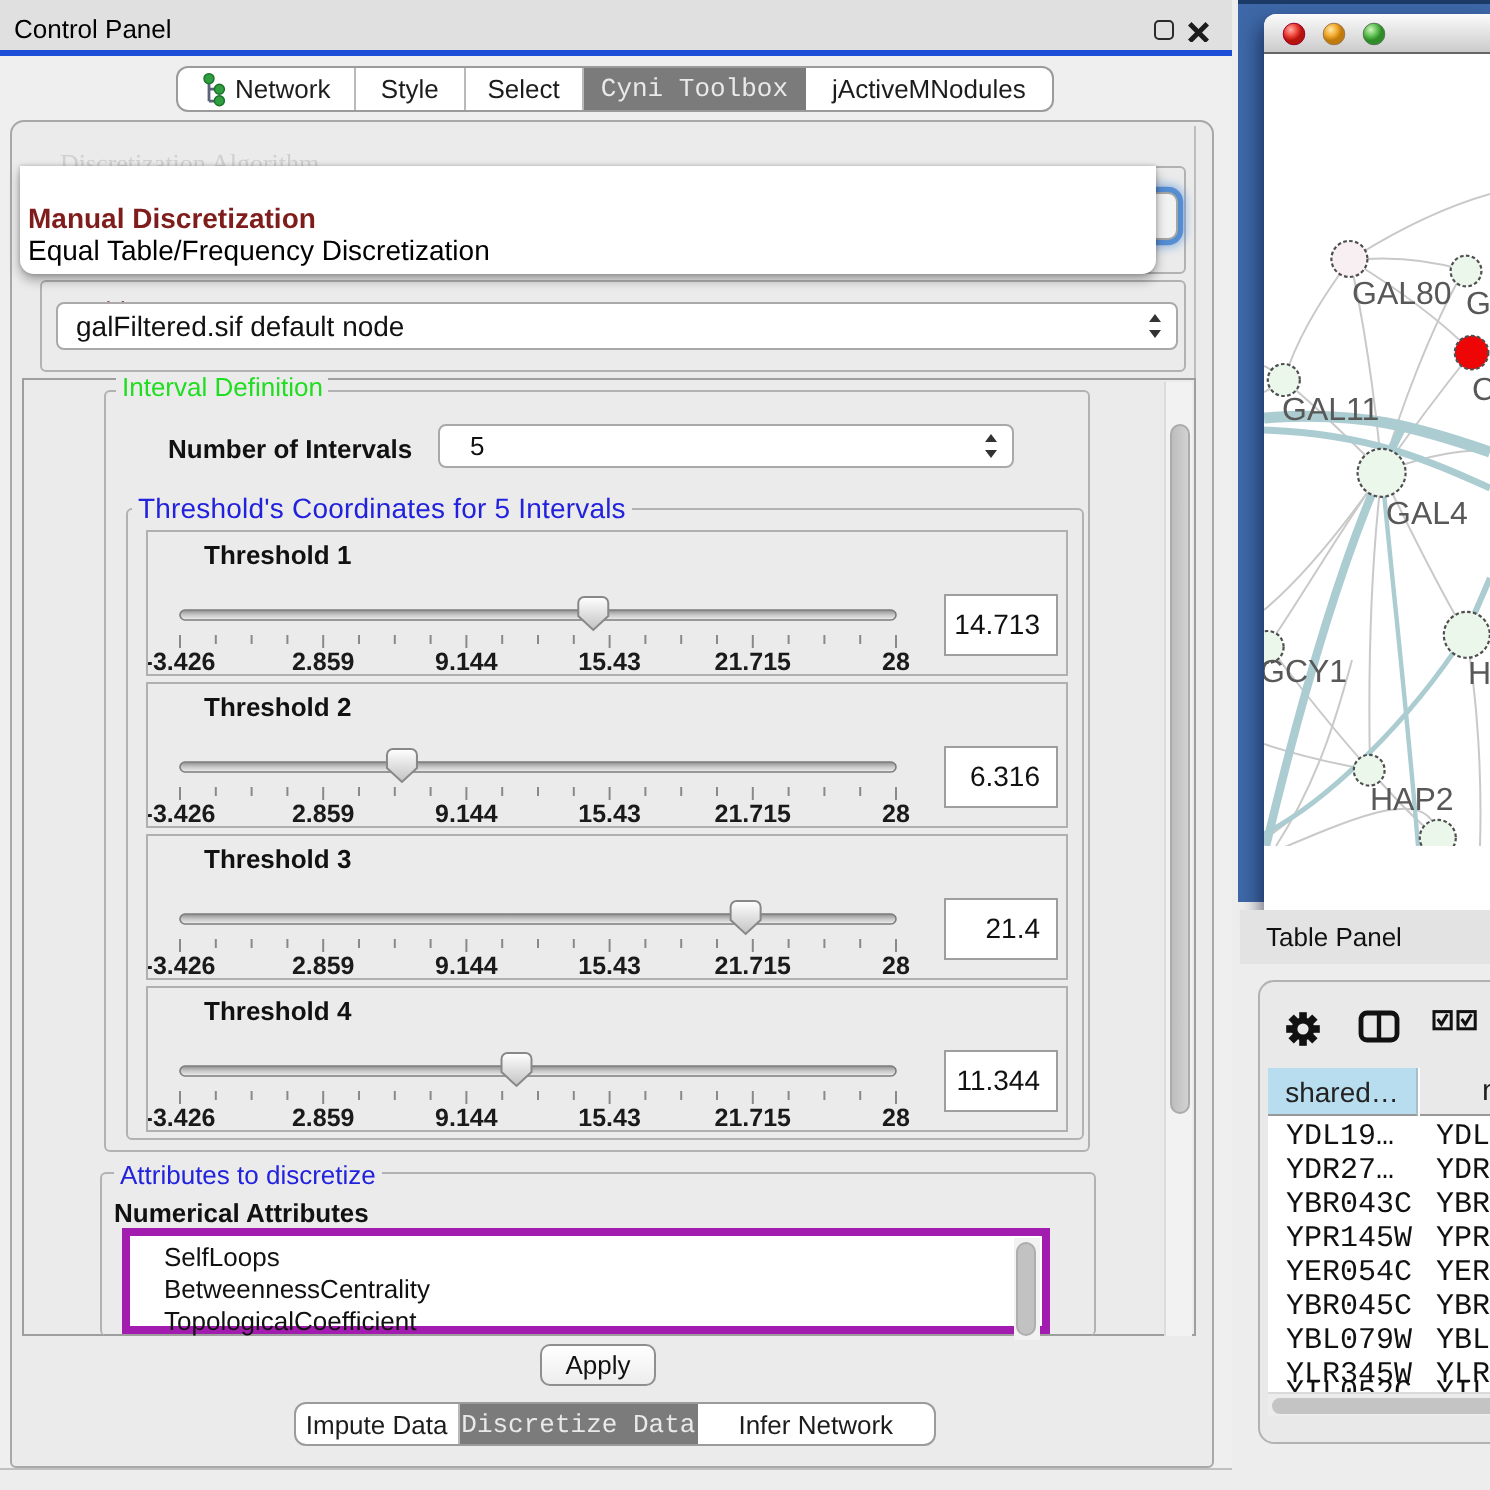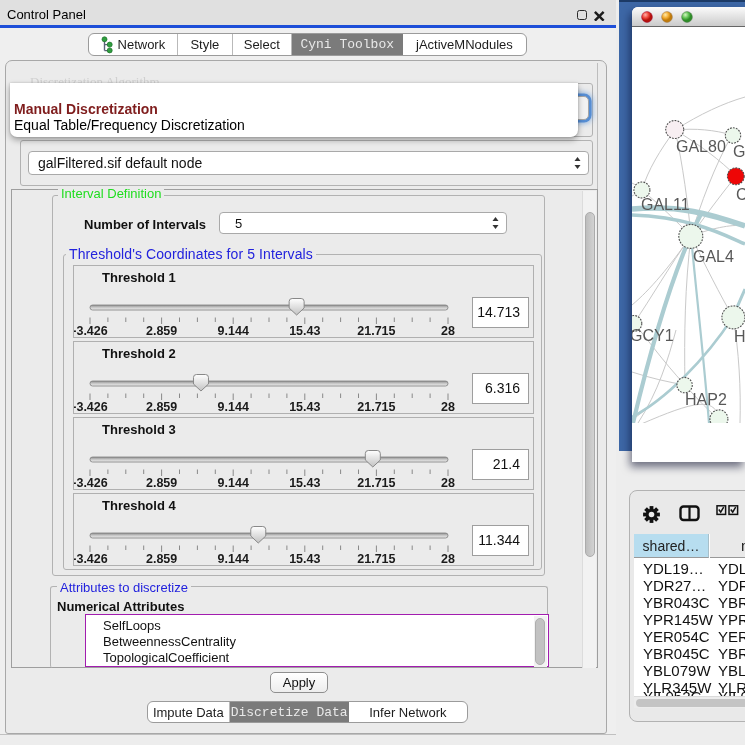--- a/index.html
+++ b/index.html
@@ -45,21 +45,21 @@
 #vsbthumb { position:absolute; left:2px; top:21px; width:10px; height:345px; border-radius:5px;
   background:linear-gradient(90deg,#bdbdbd,#d2d2d2); border:1px solid #ababab; }
 
 
 .throw { position:absolute; left:73px; width:461px; height:73px; border:1px solid #b0b0b0; background:#ebebeb; }
 .thlabel { position:absolute; left:8px; top:4px; font-size:13px; font-weight:bold; color:#111;margin-left:20px; }
 .valbox { position:absolute; left:398px; top:31px; width:57px; height:31px; background:#fff;
   border:1px solid #9e9e9e; font-size:14px; color:#111; text-align:right; line-height:29px; padding-right:8px; }
 
 
-#attrlist { left:61px; top:614px; width:464px; height:53px; background:#fff; border:1px solid #a21caf;margin-left:24px; }
+#attrlist { left:61px; top:614px; width:464px; height:53px; background:#fff; border:4px solid #a21caf; }
 #attrlist { padding-top:3px; }
 .ai { font-size:13px; color:#111; padding-left:17px; height:16px; line-height:16px; }
 #alsb { padding:0 !important; position:absolute; right:1px; top:1px; width:13px; height:51px; background:#f2f2f2; }
 #alsbthumb { position:absolute; left:1px; top:2px; width:10px; height:47px; border-radius:5px;
   background:#c2c2c2; border:1px solid #aeaeae; }
 
 
 #applybtn { left:270px; top:672px; width:58px; height:21px; background:linear-gradient(#ffffff,#ededed);
   border:1px solid #8f8f8f; border-radius:5px; font-size:13px; color:#111; text-align:center; line-height:19px; }
 
@@ -86,21 +86,21 @@
 #tpbar span { position:absolute; left:13px; top:6px; font-size:13px; color:#111; }
 #tpanel { left:629px; top:490px; width:120px; height:232px; background:#e9e9e9;
   border:1px solid #b2b2b2; border-radius:8px 0 0 8px; }
 #tbl { position:absolute; left:4px; top:43px; width:116px; height:174px; background:#fff; overflow:hidden; }
 #tblhead1 { position:absolute; left:0; top:0; width:75px; height:24px; background:#b7ddef;
   border-right:1px solid #a8bfc9; border-bottom:1px solid #999; font-size:14px; color:#222;
   text-align:center; line-height:24px; }
 #tblhead2 { position:absolute; left:76px; top:0; width:45px; height:24px; background:#e9e9e9;
   border-bottom:1px solid #999; font-size:15px; color:#222; padding-left:31px; line-height:24px; }
 .trow { position:absolute; width:116px; height:17px; font-size:15px; color:#111; }
-.trow b { position:absolute; font-weight:normal; white-space:nowrap; }
+.trow b { position:absolute; font-weight:normal; white-space:nowrap;font-family:Liberation Mono, monospace; }
 #hsb { position:absolute; left:0px; top:162px; width:116px; height:12px; background:#ececec; border-top:1px solid #dadada; }
 #hsbthumb { position:absolute; left:2px; top:1.5px; width:115px; height:8px; background:#c4c4c4; border-radius:4px; }
 </style>
 </head>
 <body>
 <div id="stage">
 
   <div class="abs" id="bluezone"></div>
   <div class="abs" id="bluetop"></div>
 
@@ -178,20 +178,23 @@
         <text x="736" y="200">CY</text>
         <text x="641" y="210">GAL11</text>
         <text x="693" y="262">GAL4</text>
         <text x="630" y="341">GCY1</text>
         <text x="734" y="342">H</text>
         <text x="685" y="405">HAP2</text>
       </g>
     </svg>
   </div>
 
+  <div class="abs" id="tpbar">
+      <span>Table Panel</span>
+    </div>
   <div class="abs" id="tpanel">
     <svg class="abs" style="left:12px;top:14px" width="104" height="20" viewBox="0 0 104 20">
       <g fill="#111">
         <g transform="translate(9.5,9.5)">
           <circle r="5.7"></circle>
           <g>
             <rect x="-1.9" y="-8.4" width="3.8" height="16.8"></rect>
             <rect x="-1.9" y="-8.4" width="3.8" height="16.8" transform="rotate(45)"></rect>
             <rect x="-1.9" y="-8.4" width="3.8" height="16.8" transform="rotate(90)"></rect>
             <rect x="-1.9" y="-8.4" width="3.8" height="16.8" transform="rotate(135)"></rect>

